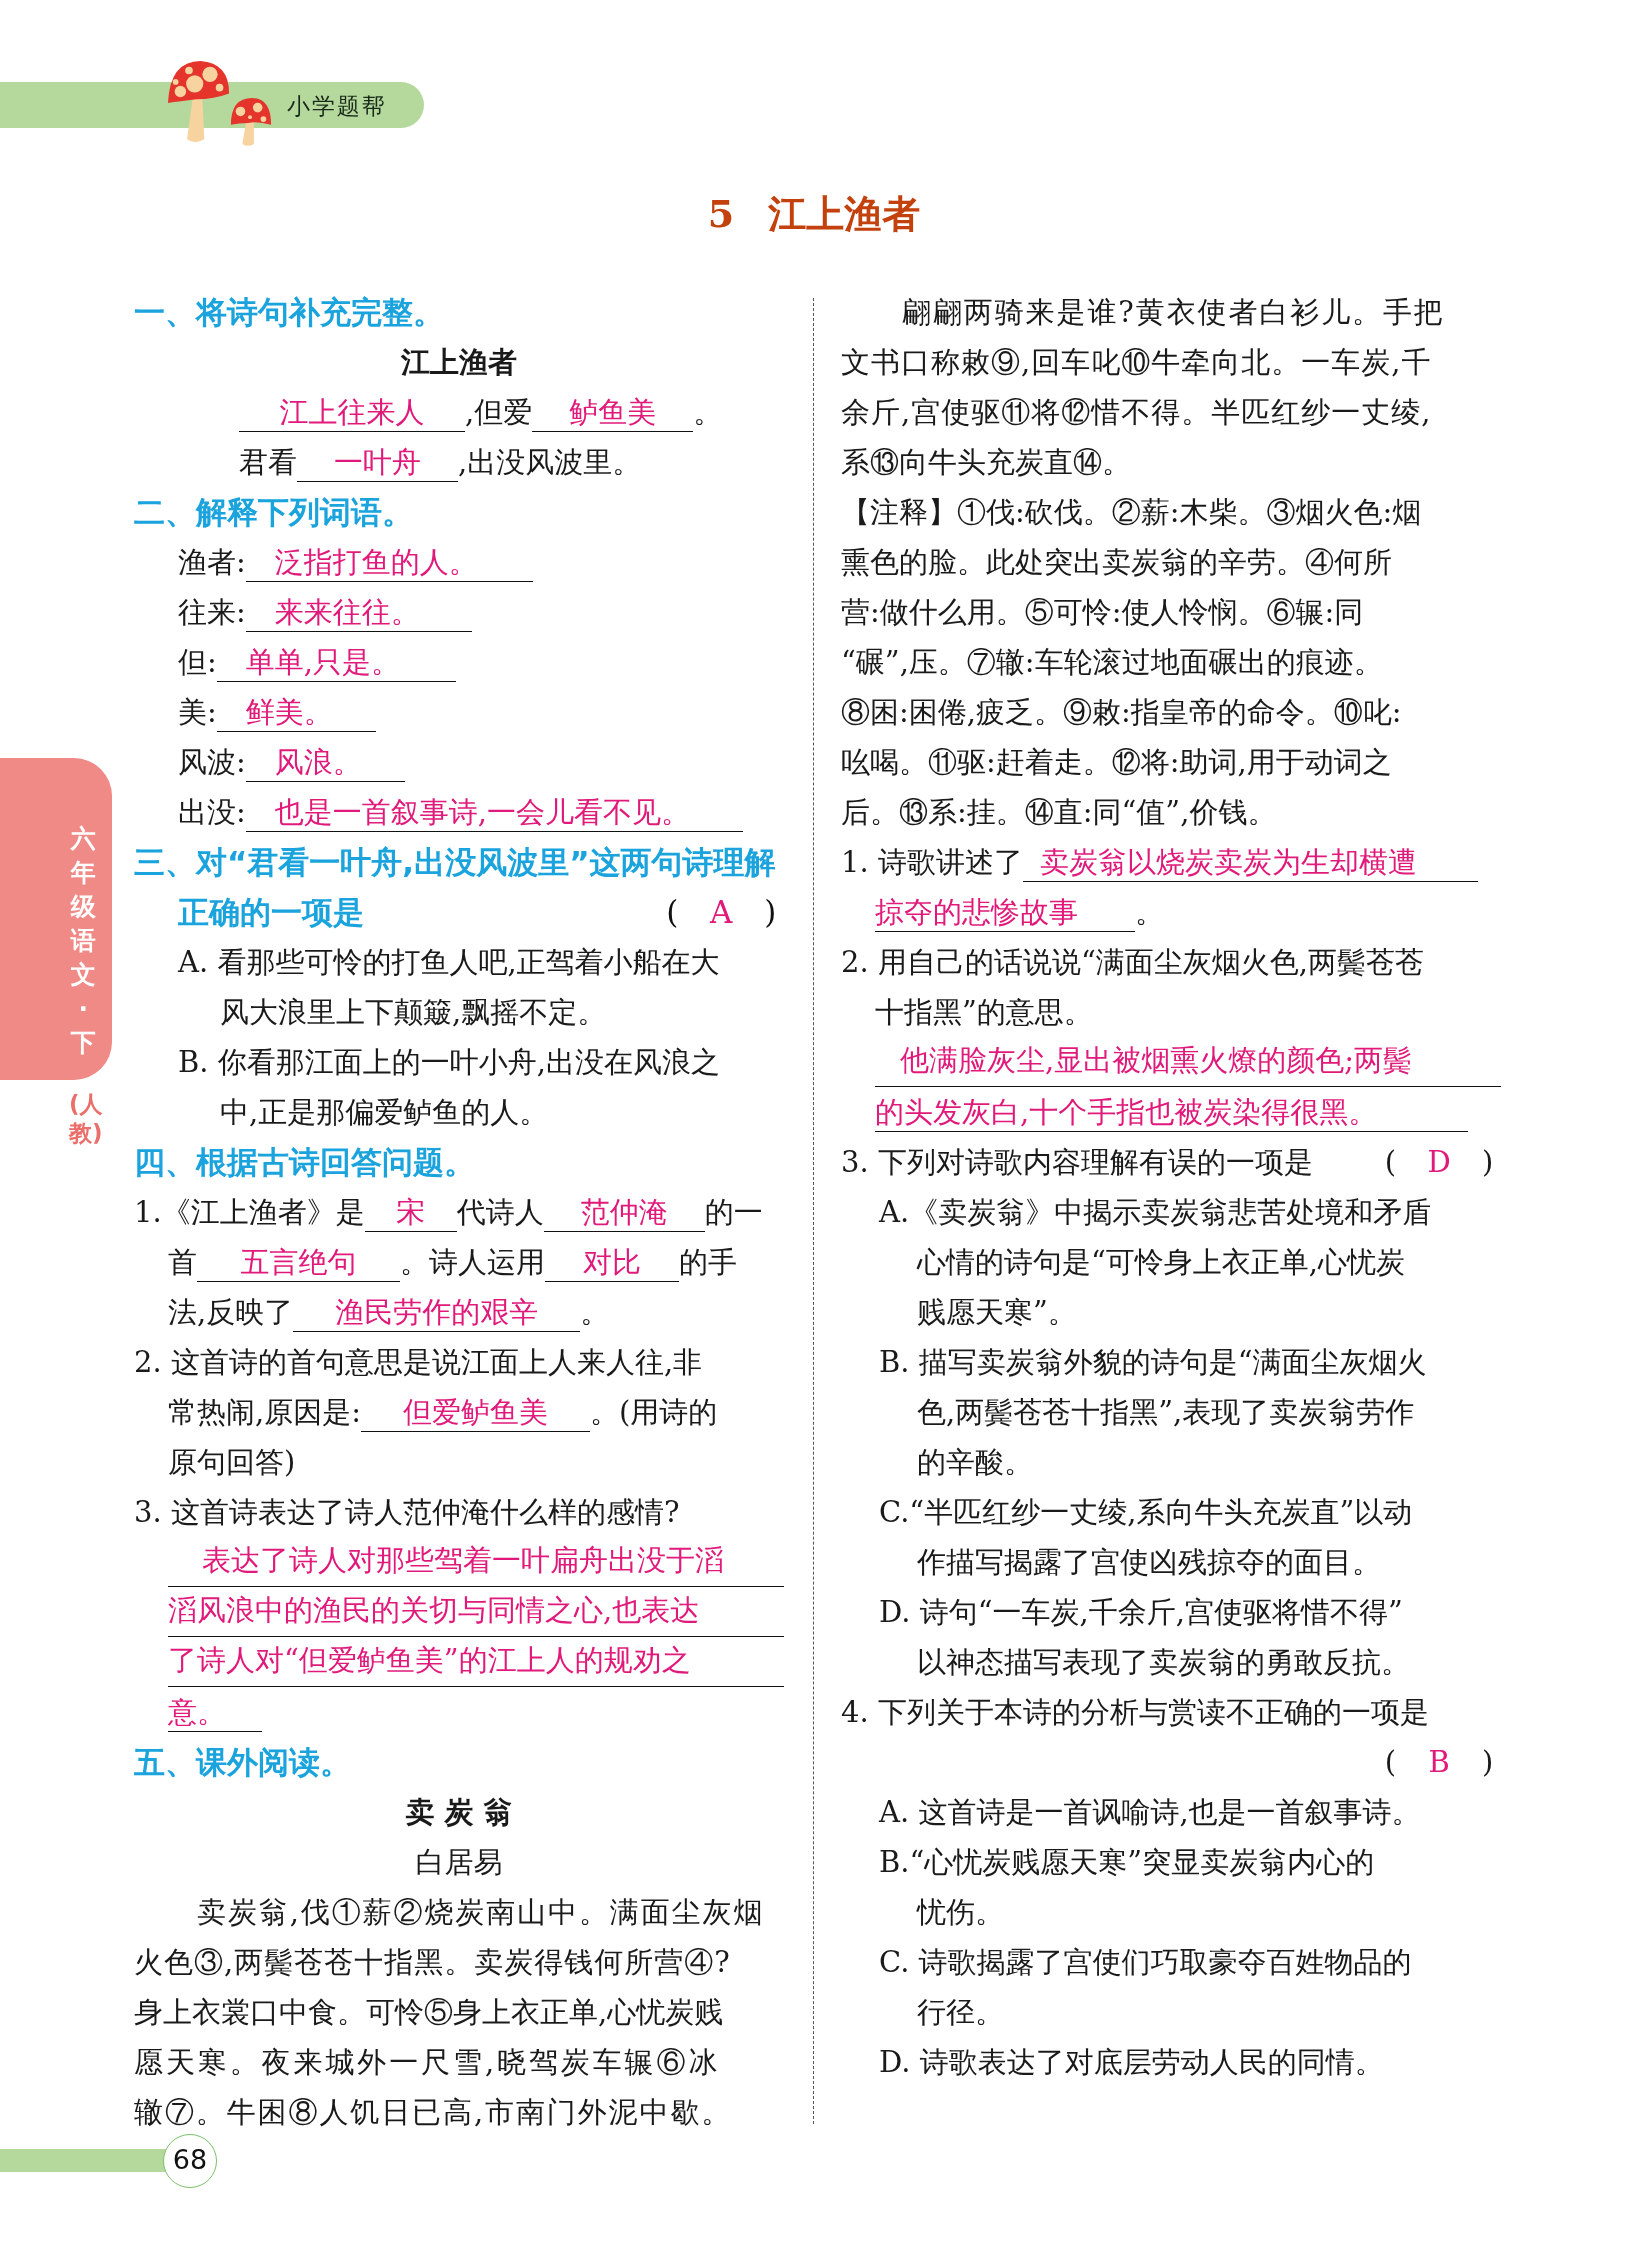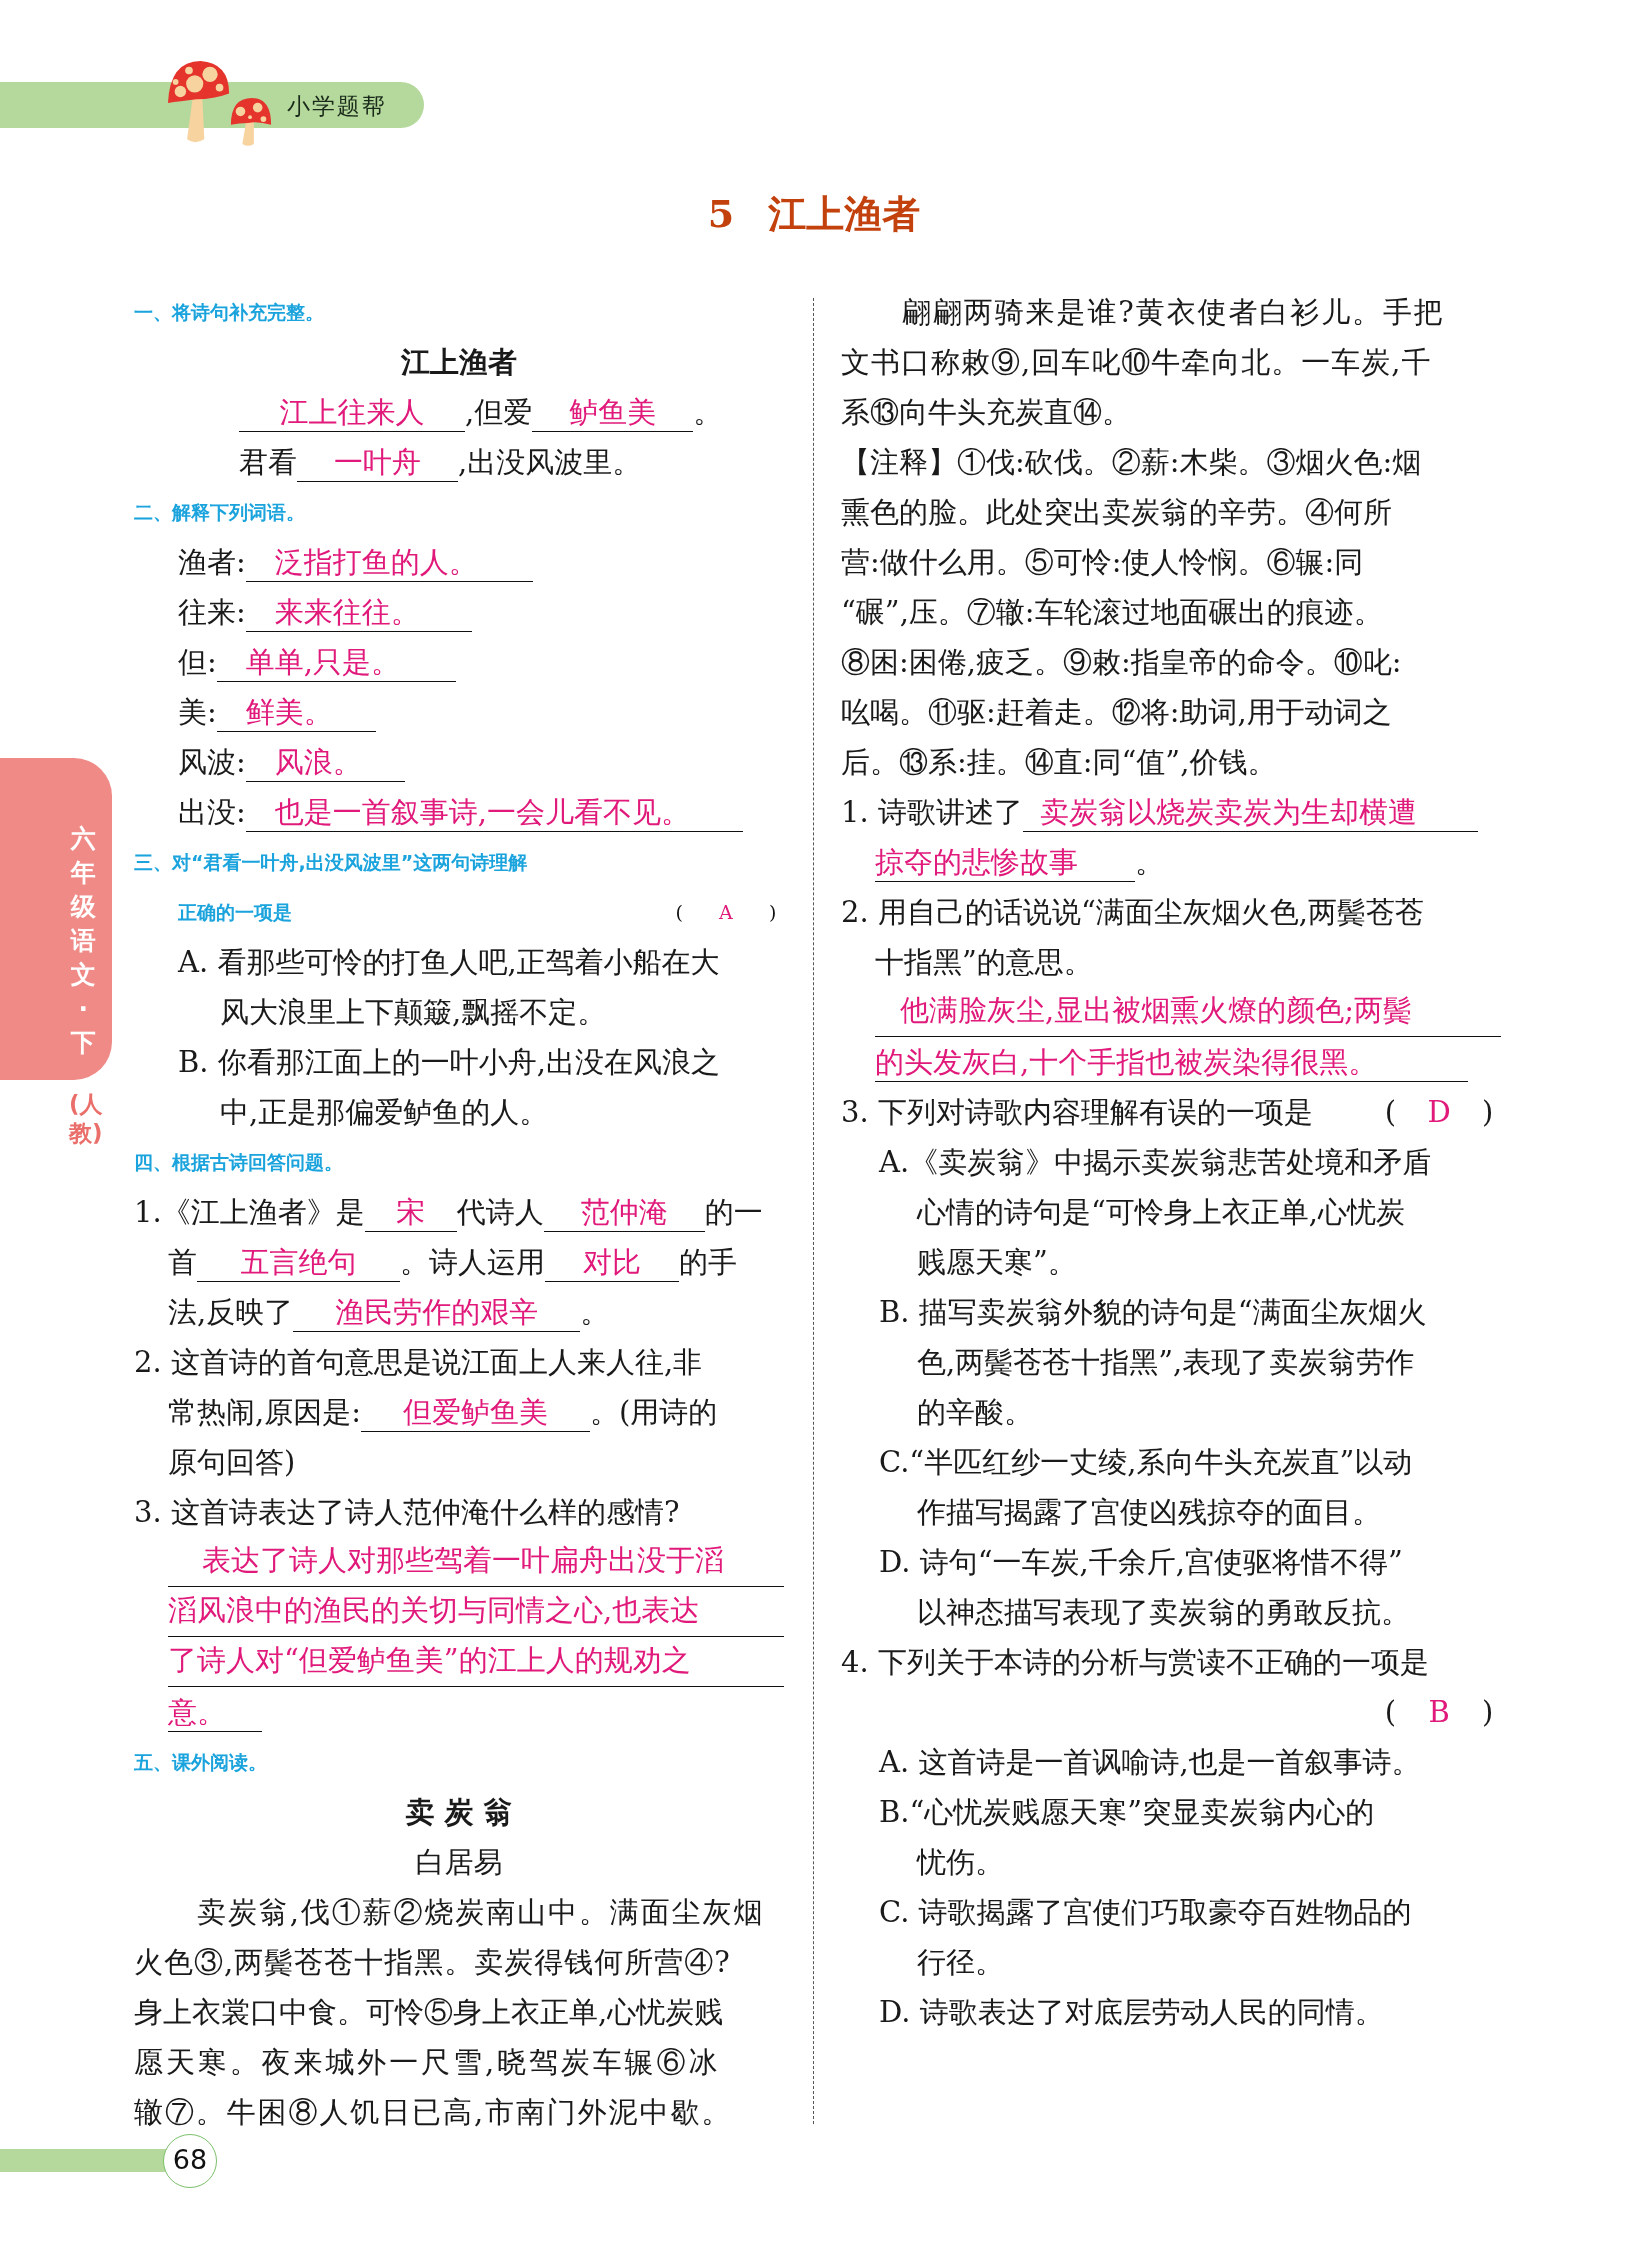--- a/index.html
+++ b/index.html
@@ -20,21 +20,21 @@
   .side-tab-text { position: absolute; left: 67px; top: 822px; width: 32.5px; font-family: "DejaVu Sans", sans-serif; font-weight: bold; color: #fff; font-size: 25px; line-height: 34px; text-align: center; }
   .side-edition { position: absolute; left: 69px; top: 1090px; width: 31px; font-family: "DejaVu Sans", sans-serif; font-weight: bold; color: #ea6f6a; font-size: 23px; line-height: 29px; text-align: center; }
 
   
   .col { position: absolute; top: 287px; }
   .col-left { left: 134px; width: 650px; }
   .col-right { left: 841px; width: 660px; }
   .divider { position: absolute; left: 813px; top: 298px; height: 1826px; border-left: 1.9px dashed #555; }
 
   .line { height: 50px; line-height: 50px; font-size: 29px; white-space: nowrap; position: relative; }
-  .sec { font-family: "DejaVu Sans", sans-serif; color: #1aa3dc; font-size: 19px; font-weight: bold; }
+  .sec { font-family: "DejaVu Sans", sans-serif; color: #1aa3dc; font-size: 31px; font-weight: bold; }
   .center { text-align: center; }
   .bold-title { font-family: "DejaVu Sans", sans-serif; font-weight: bold; }
   .ans { color: #e0197a; font-family: "DejaVu Serif", serif; }
   .blank { display: inline-block; border-bottom: 1.9px solid #111; line-height: 38px; text-align: center; vertical-align: baseline; }
   .blank-left { text-align: left; padding-left: 29px; }
   .uline-full { border-bottom: 1.9px solid #111; }
   .ind1 { padding-left: 44px; }
   .ind2 { padding-left: 86px; }
   .paren { position: absolute; right: 7.6px; top: 0; }
   .paren .ans { display: inline-block; width: 86px; text-align: center; font-family: "DejaVu Serif", serif; }
@@ -132,20 +132,21 @@
   <div class="line" style="padding-left:63px;letter-spacing:1.9px;">卖炭翁,伐①薪②烧炭南山中。满面尘灰烟</div>
   <div class="line" style="letter-spacing:1px;">火色③,两鬓苍苍十指黑。卖炭得钱何所营④?</div>
   <div class="line" style="letter-spacing:0px;">身上衣裳口中食。可怜⑤身上衣正单,心忧炭贱</div>
   <div class="line" style="letter-spacing:2.9px;">愿天寒。夜来城外一尺雪,晓驾炭车辗⑥冰</div>
   <div class="line" style="letter-spacing:1.9px;">辙⑦。牛困⑧人饥日已高,市南门外泥中歇。</div>
 </div>
 
 <div class="col col-right">
   <div class="line" style="padding-left:61px;letter-spacing:1.9px;">翩翩两骑来是谁?黄衣使者白衫儿。手把</div>
   <div class="line" style="letter-spacing:1px;">文书口称敕⑨,回车叱⑩牛牵向北。一车炭,千</div>
+  <div class="line" style="letter-spacing:1px;">余斤,宫使驱⑪将⑫惜不得。半匹红纱一丈绫,</div>
   <div class="line">系⑬向牛头充炭直⑭。</div>
 
   <div class="line">【注释】①伐:砍伐。②薪:木柴。③烟火色:烟</div>
   <div class="line">熏色的脸。此处突出卖炭翁的辛劳。④何所</div>
   <div class="line">营:做什么用。⑤可怜:使人怜悯。⑥辗:同</div>
   <div class="line">“碾”,压。⑦辙:车轮滚过地面碾出的痕迹。</div>
   <div class="line">⑧困:困倦,疲乏。⑨敕:指皇帝的命令。⑩叱:</div>
   <div class="line">吆喝。⑪驱:赶着走。⑫将:助词,用于动词之</div>
   <div class="line">后。⑬系:挂。⑭直:同“值”,价钱。</div>
 

